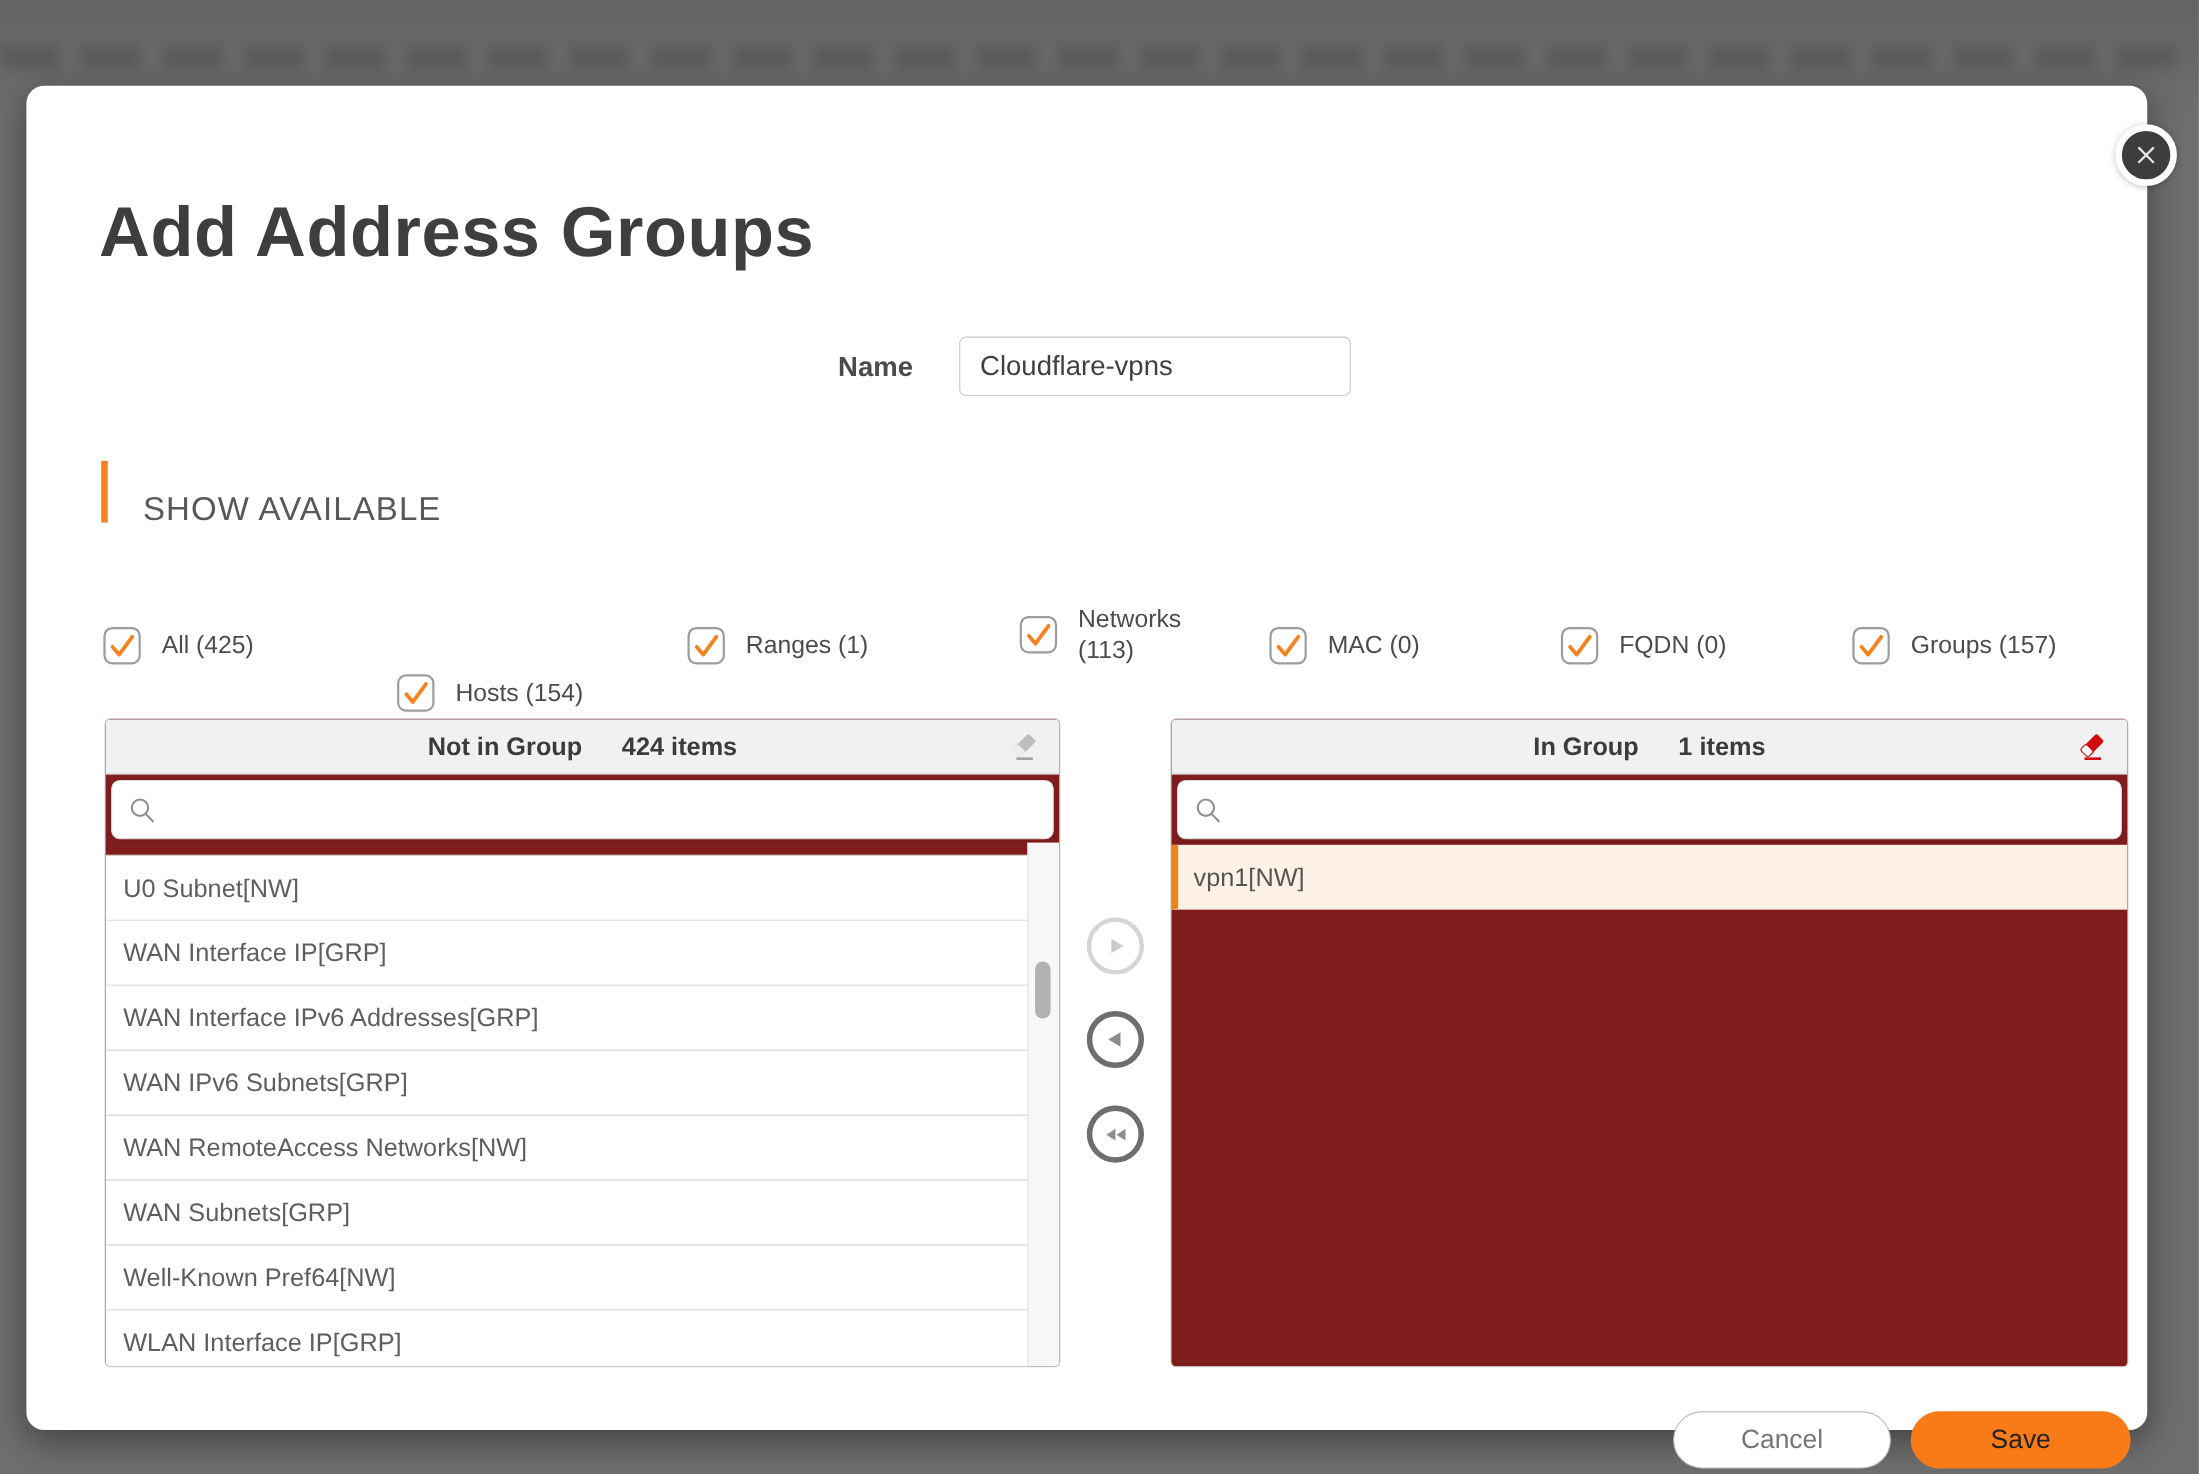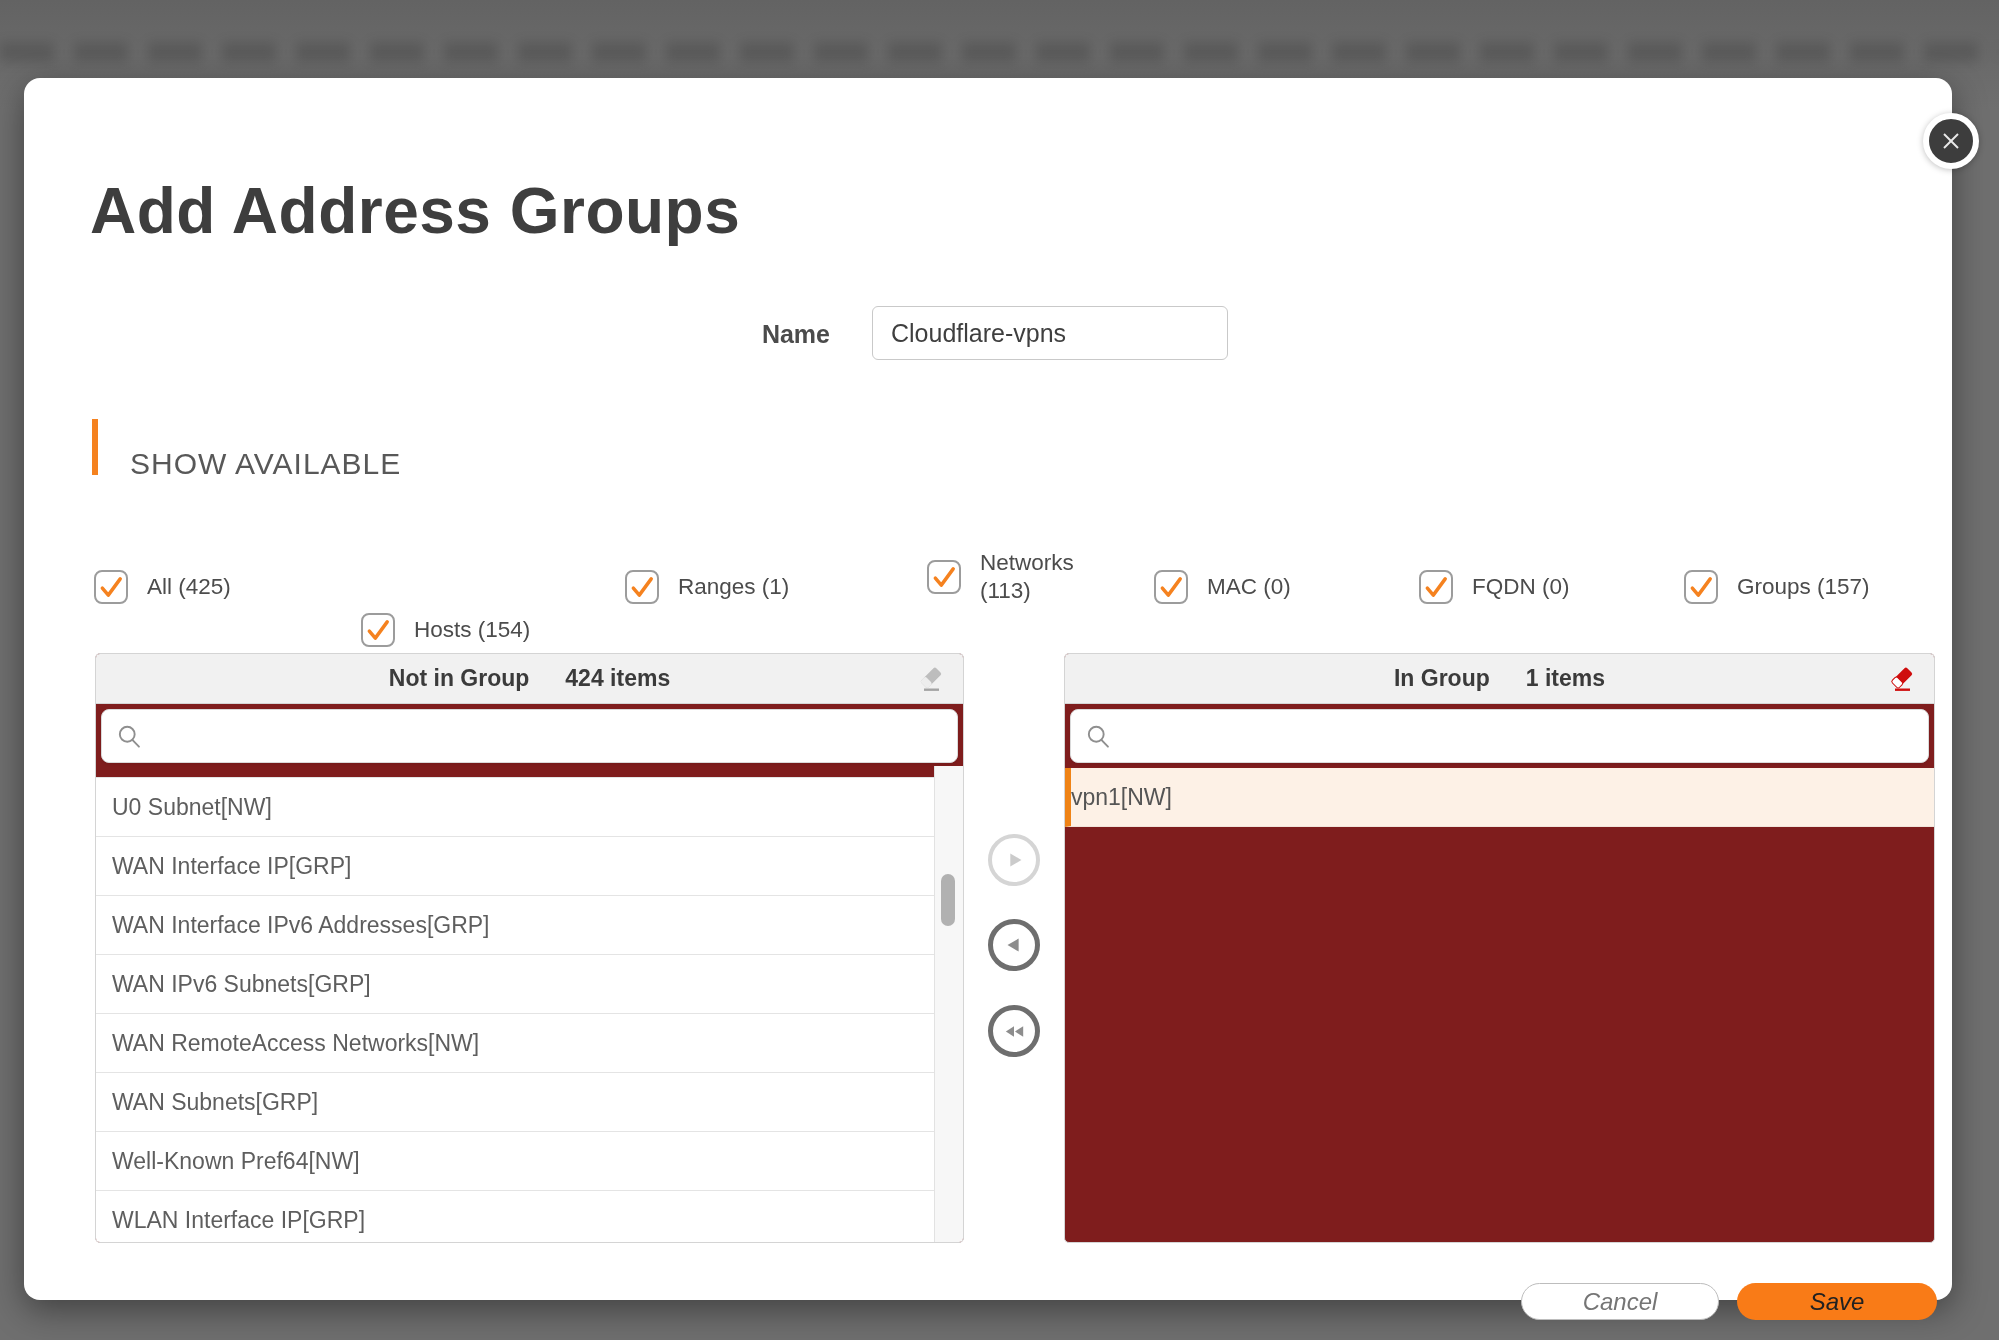--- a/index.html
+++ b/index.html
@@ -95,36 +95,36 @@
   }
   .scrollbar{
     position:absolute;right:0;top:112px;bottom:0;width:28px;
     background:#f7f7f7;border-left:1px solid #e2e2e2;
   }
   .thumb{
     position:absolute;left:6px;top:108px;width:14px;height:52px;
     background:#b1b1b1;border-radius:7px;cursor:grab;
   }
   .sel-row{
-    height:58px;display:flex;align-items:center;padding-left:0;
+    height:58px;display:flex;align-items:center;padding-left:14px;
     border-bottom:1px solid rgba(0,0,0,.05);
     font-size:23px;color:#555;cursor:pointer;
   }
   .tbtn{
     position:absolute;left:964px;width:52px;height:52px;border-radius:50%;
     background:#fff;box-sizing:border-box;cursor:pointer;
     display:flex;align-items:center;justify-content:center;
   }
   .tbtn-right{top:756px;border:4px solid #d5d5d5;}
   .tbtn-left{top:841px;border:5px solid #6e6e6e;}
   .tbtn-all-left{top:927px;border:5px solid #6e6e6e;}
   .footer-btn{
-    position:absolute;top:1205px;height:37px;border-radius:28px;box-sizing:border-box;
+    position:absolute;top:1205px;height:52px;border-radius:28px;box-sizing:border-box;
     display:flex;align-items:center;justify-content:center;cursor:pointer;
-    font-size:24px;font-family:"Liberation Sans",sans-serif;font-style:italic;
+    font-size:24px;font-family:"Liberation Sans",sans-serif;
   }
   .btn-cancel{left:1497px;width:198px;background:#fff;border:1.5px solid #bdbdbd;color:#757575;}
   .btn-save{left:1713px;width:200px;border:none;color:#212121;font-weight:500;}
 </style>
 </head>
 <body>
 
 <div class="bg-hint"></div>
 
 <div class="modal">

